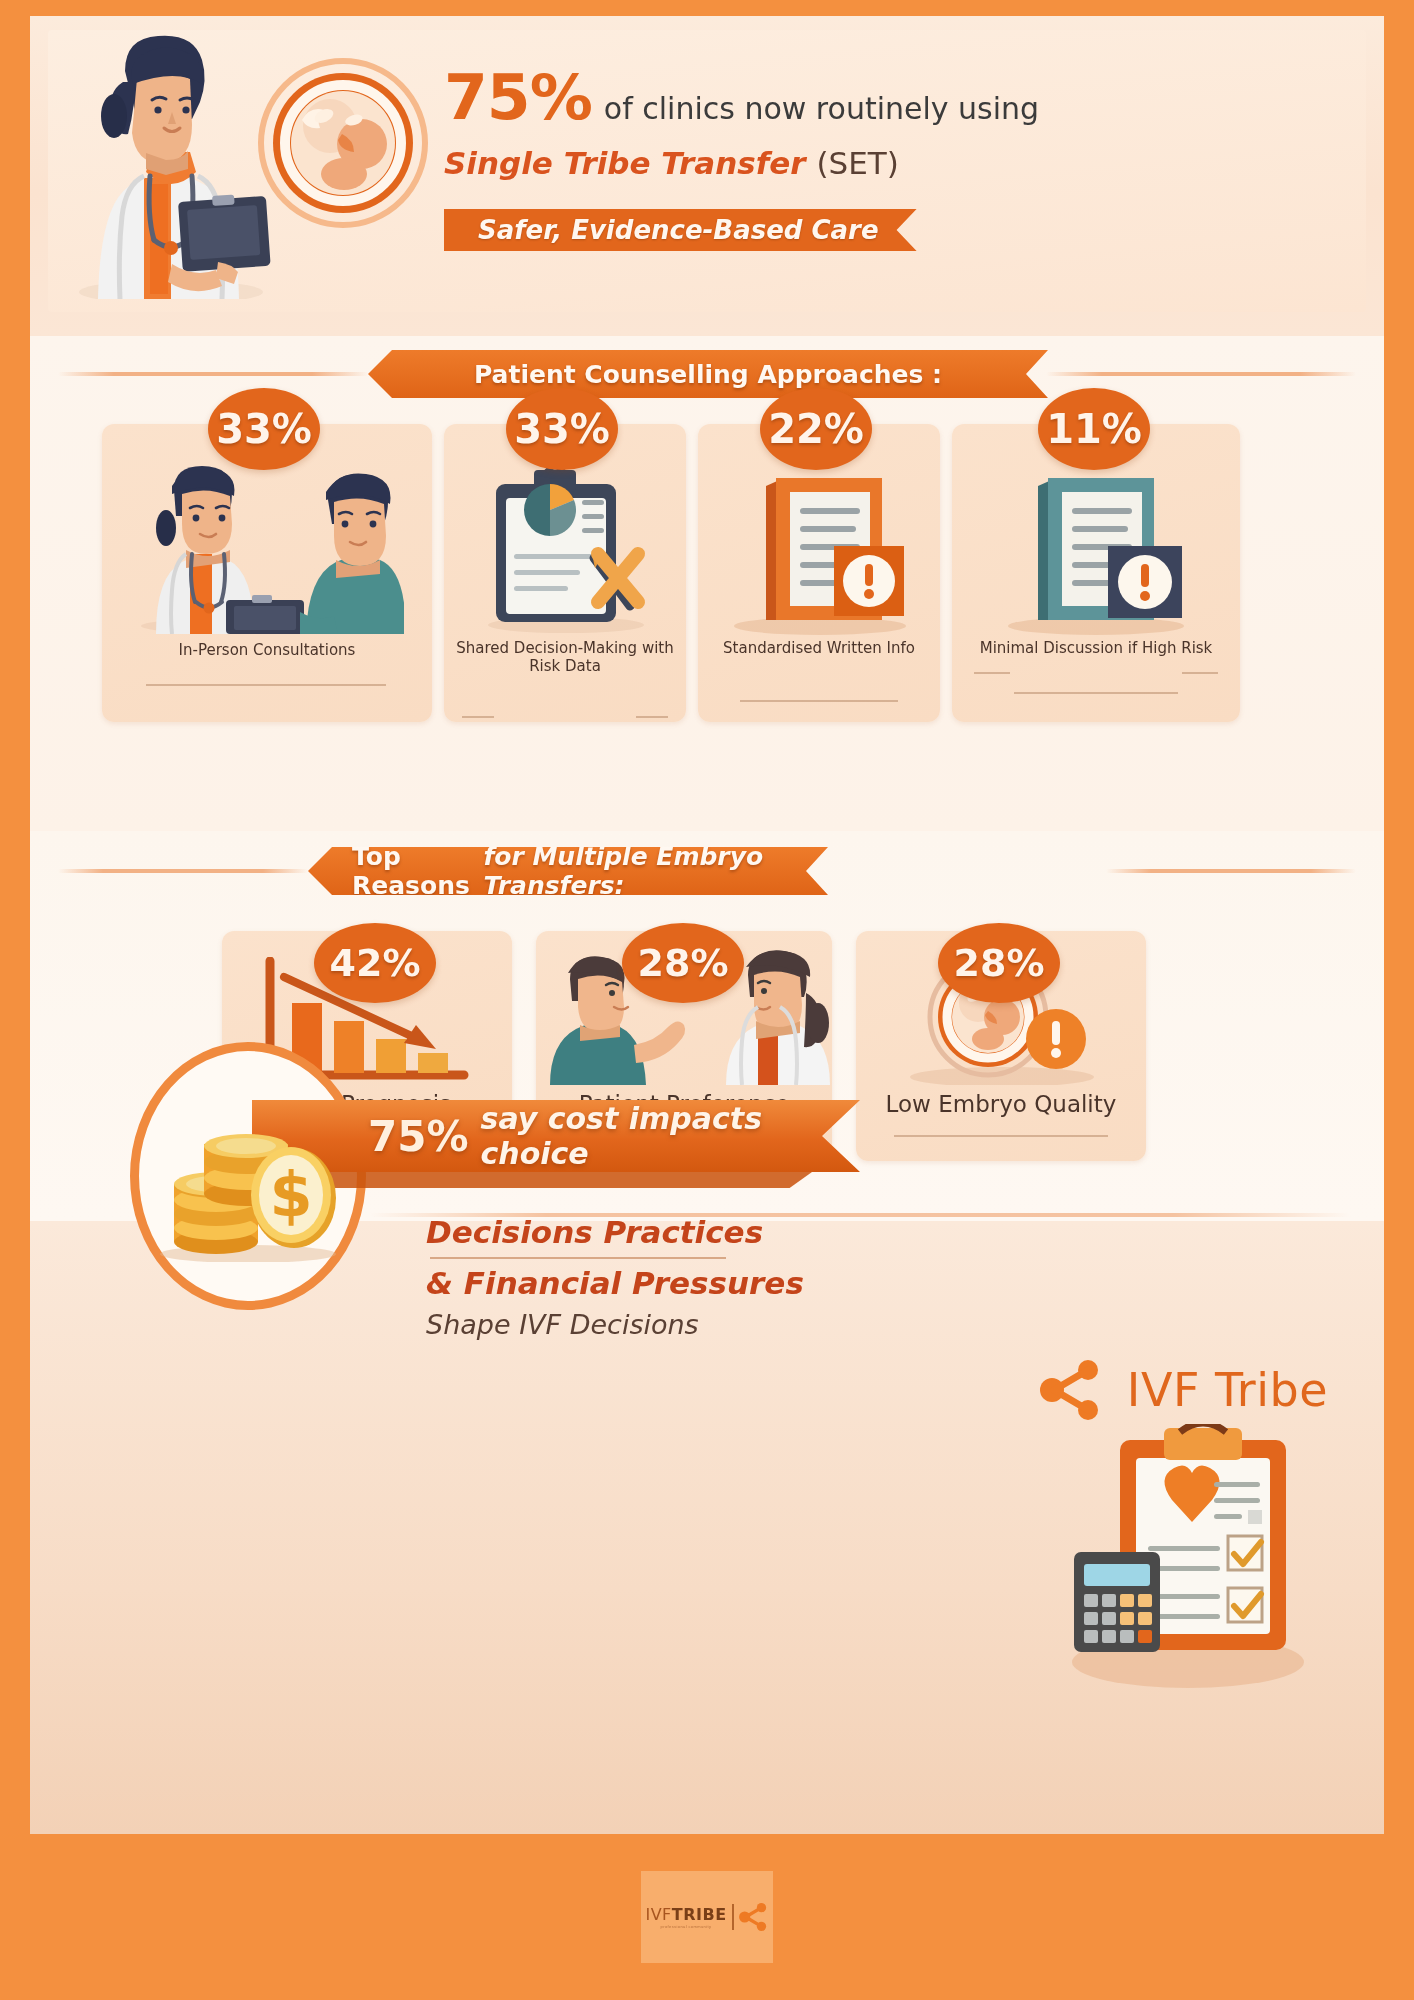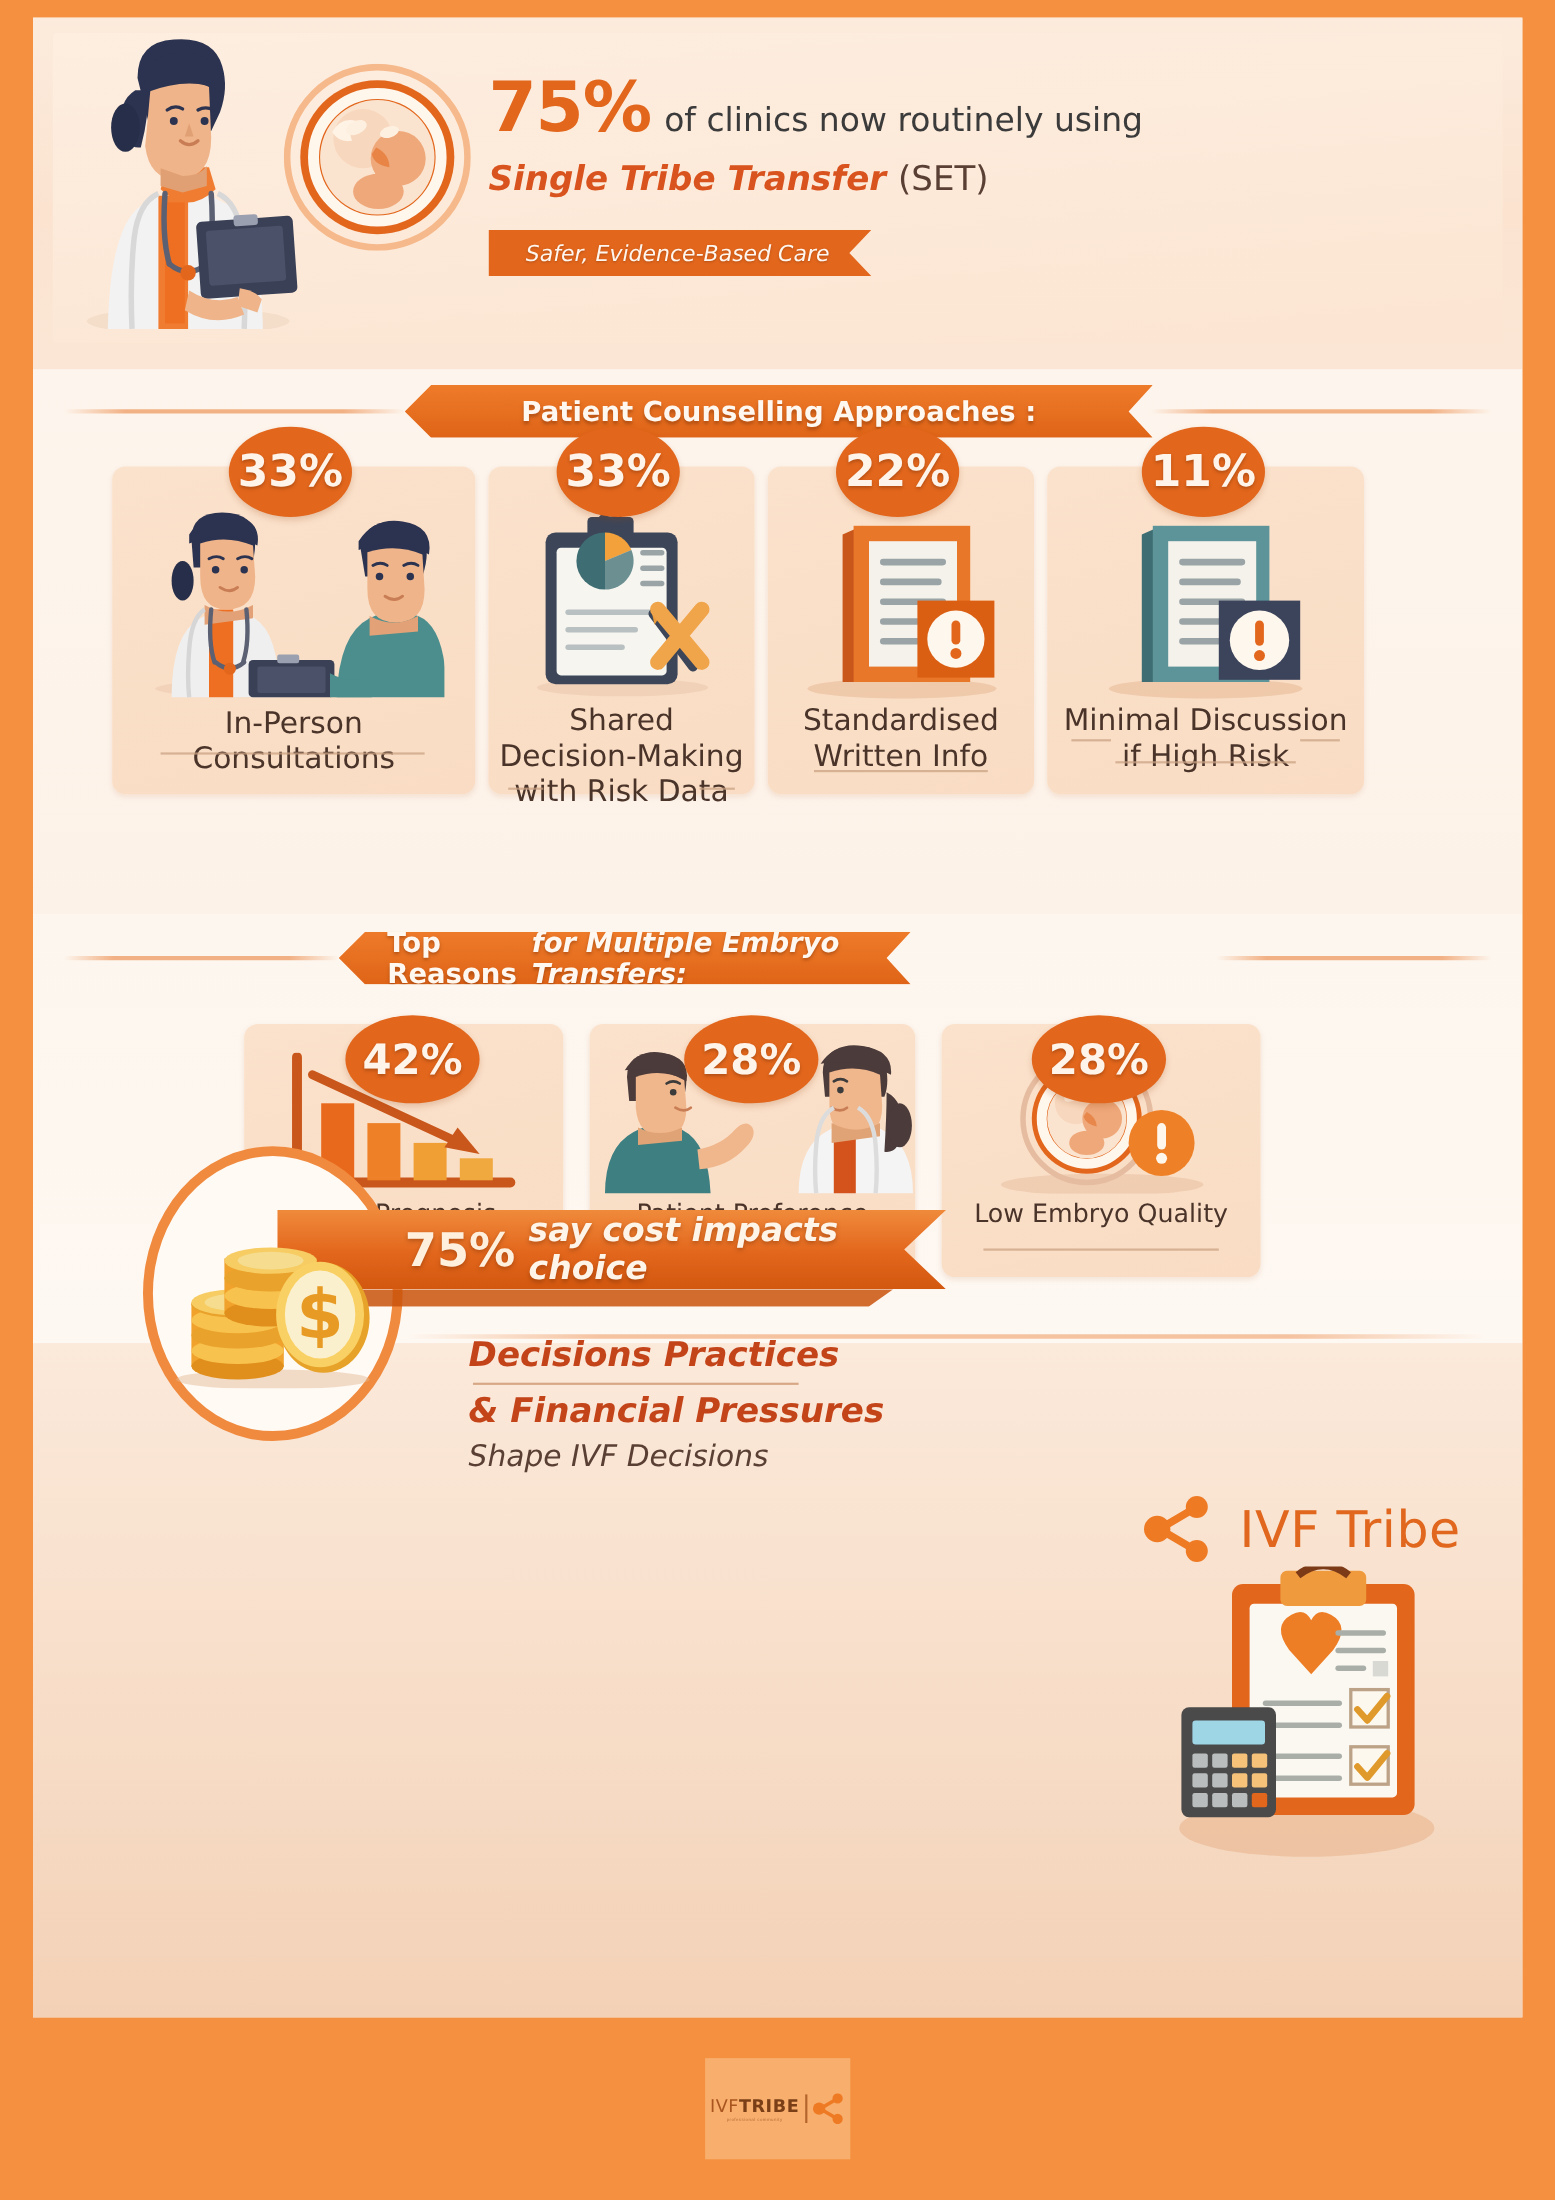--- a/index.html
+++ b/index.html
@@ -55,21 +55,21 @@
   .hero-line2 {
     margin-top: 16px; font-size: 31px; color: #D9531E;
     font-weight: 700; font-style: italic;
     font-family: "DejaVu Sans", sans-serif;
   }
   .hero-line2 em { color:#5A4034; font-style: normal; font-weight:400; }
   .ribbon {
     position:absolute; left: 414px; top: 193px;
     height: 42px; background: #E2661C;
     display:flex; align-items:center; padding: 0 38px 0 34px;
-    color:#FFF7EF; font-weight:400; font-style:italic; font-size: 20px;
+    color:#FFF7EF; font-weight:700; font-style:italic; font-size: 26px;
     font-family: "DejaVu Sans", sans-serif;
     clip-path: polygon(0 0, 100% 0, calc(100% - 20px) 50%, 100% 100%, 0 100%);
     text-shadow: 0 1px 2px rgba(120,50,10,.45);
   }
 
   
   .band { position:absolute; left:0; width: 1354px; }
   .band.sec1 { top: 320px; height: 495px; background: linear-gradient(180deg,#FDF5ED 0%,#FDF2E8 100%); }
   .band.sec2 { top: 815px; height: 390px; background: linear-gradient(180deg,#FDF6EE 0%,#FEF8F2 100%); }
   .band.sec3 { top: 1205px; height: 613px; background: linear-gradient(180deg,#FBE9DA 0%,#F7DCC6 60%,#F3D1B6 100%); }
@@ -96,21 +96,21 @@
     position:absolute;
     background: linear-gradient(165deg,#FBE2CC 0%, #F9DCC3 100%);
     border-radius: 12px;
     box-shadow: 0 2px 5px rgba(180,110,60,.13);
   }
   .card-label {
     position:absolute; left: 8px; right: 8px;
     text-align:center; color:#4A342A; line-height: 1.18;
     font-family: "DejaVu Sans", sans-serif;
   }
-  .c4 .card-label { font-size: 27px; }
+  .c4 .card-label { font-size: 15px; }
   .c3 .card-label { font-size: 23px; }
   .underline {
     position:absolute; height: 2px; background: #C9A183; opacity:.75;
   }
   .pct-bubble {
     position:absolute; z-index: 6;
     background: #E2661C; color:#FFF4EA;
     border-radius: 50%;
     display:flex; align-items:center; justify-content:center;
     font-weight:700; font-family:"DejaVu Sans", sans-serif;

